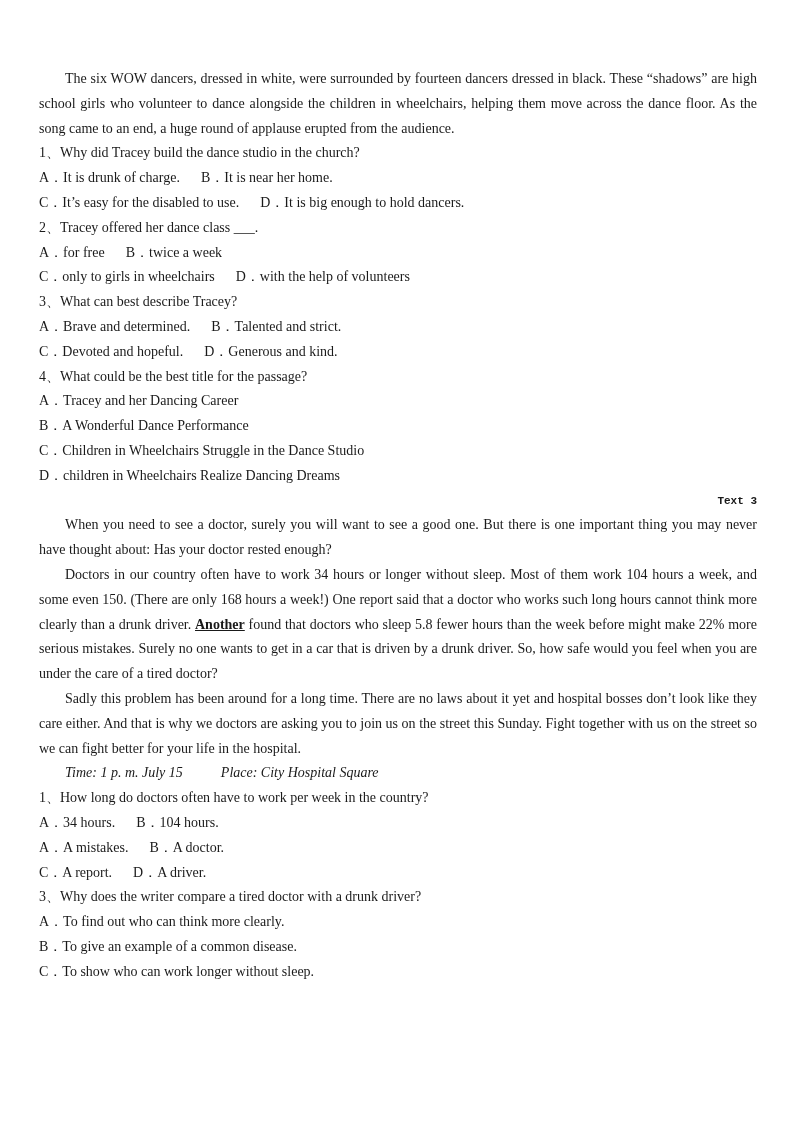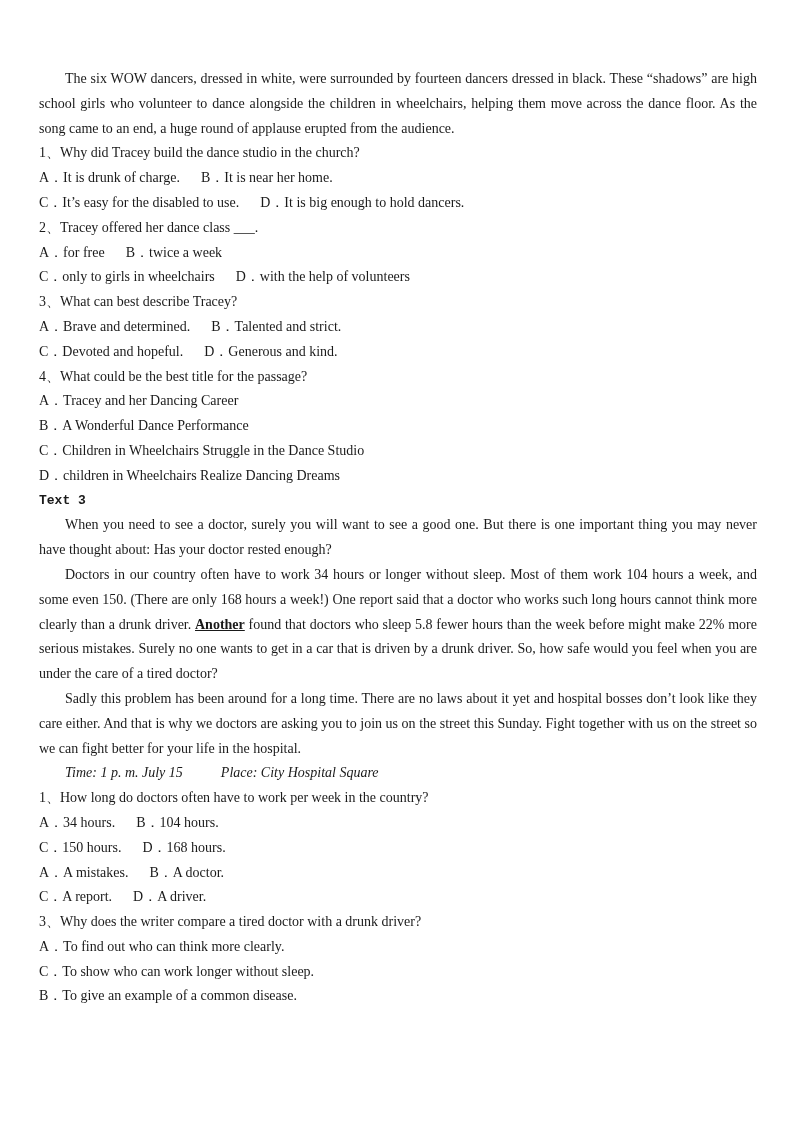--- a/index.html
+++ b/index.html
@@ -25,24 +25,24 @@
   }
   .para {
     margin: 0;
     text-align: justify;
     text-indent: 26px;
   }
   .qline {
     white-space: pre-wrap;
   }
   .heading {
-    text-align: left;
+    text-align: right;
     font-family: "Liberation Mono", "DejaVu Sans Mono", monospace;
     font-weight: bold;
-    font-size: 13px;
+    font-size: 11px;
   }
   .underlined-word {
     text-decoration: underline;
     font-weight: bold;
   }
   .time-place {
     text-indent: 26px;
     font-style: italic;
   }
   .place-label {
@@ -76,21 +76,20 @@
   <p class="para">When you need to see a doctor, surely you will want to see a good one. But there is one important thing you may never have thought about: Has your doctor rested enough?</p>
 
   <p class="para"><span>Doctors in our country often have to work 34 hours or longer without sleep. Most of them work 104 hours a week, and some even 150. (There are only 168 hours a week!) One report said that a doctor who works such long hours cannot think more clearly than a drunk driver. </span><span class="underlined-word">Another</span><span> found that doctors who sleep 5.8 fewer hours than the week before might make 22% more serious mistakes. Surely no one wants to get in a car that is driven by a drunk driver. So, how safe would you feel when you are under the care of a tired doctor?</span></p>
 
   <p class="para">Sadly this problem has been around for a long time. There are no laws about it yet and hospital bosses don’t look like they care either. And that is why we doctors are asking you to join us on the street this Sunday. Fight together with us on the street so we can fight better for your life in the hospital.</p>
 
   <div class="time-place"><span>Time: 1 p. m. July 15</span><span class="place-label">Place: City Hospital Square</span></div>
 
   <div class="qline">1、How long do doctors often have to work per week in the country?</div>
   <div class="qline">A．34 hours.      B．104 hours.</div>
-  <div class="qline">C．150 hours.      D．168 hours.</div>
   <div class="qline">A．A mistakes.      B．A doctor.</div>
   <div class="qline">C．A report.      D．A driver.</div>
   <div class="qline">3、Why does the writer compare a tired doctor with a drunk driver?</div>
   <div class="qline">A．To find out who can think more clearly.</div>
+  <div class="qline">B．To give an example of a common disease.</div>
   <div class="qline">C．To show who can work longer without sleep.</div>
-  <div class="qline">B．To give an example of a common disease.</div>
 
 </div>
 
 </body></html>

